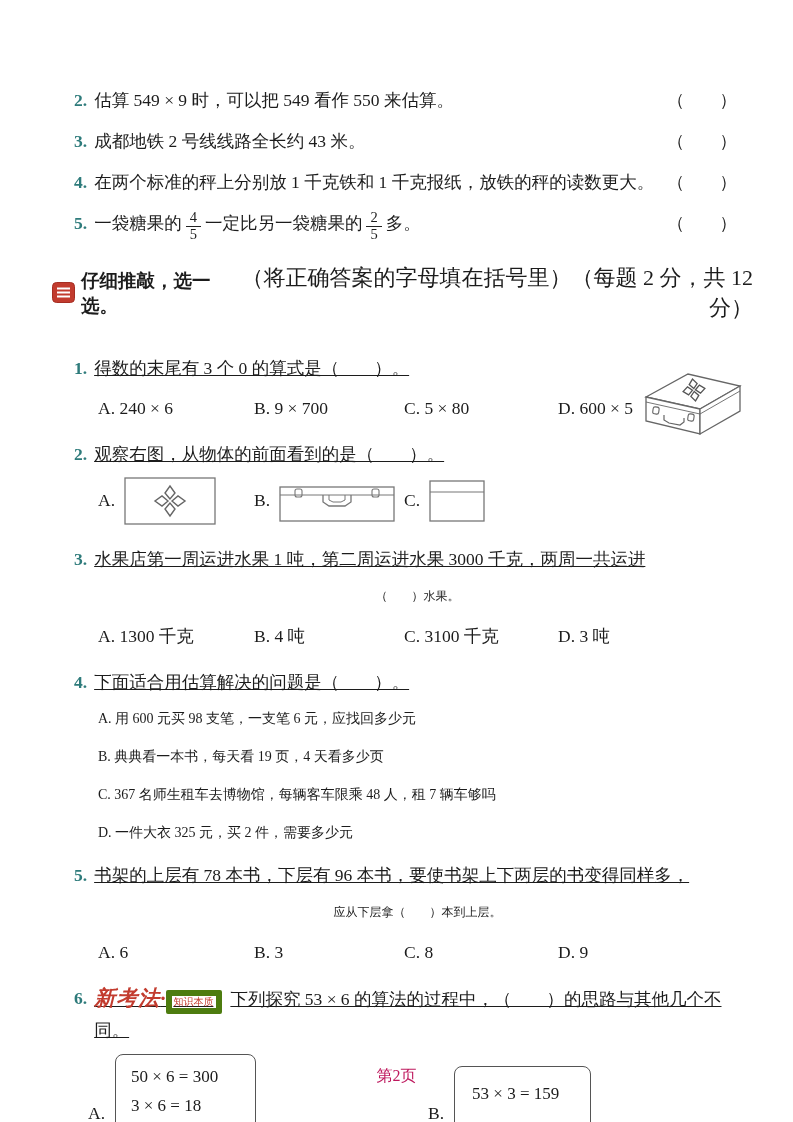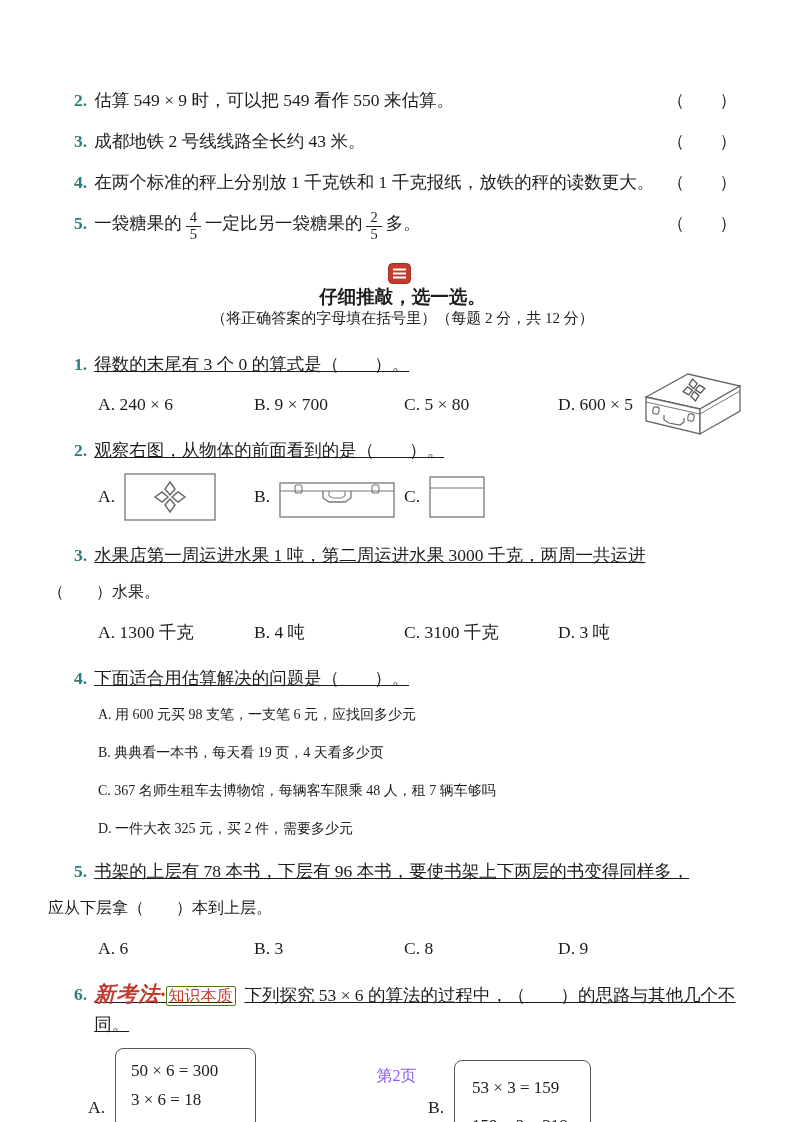--- a/index.html
+++ b/index.html
@@ -18,67 +18,66 @@
   .qnum { color:#2e7b7b; font-weight:bold; margin-right:7px; white-space:nowrap; }
   .j-text { flex:1; }
   .paren { white-space:nowrap; margin-left:6px; color:#2a2a2a; }
   .frac { display:inline-block; vertical-align:-10px; text-align:center;
           font-size:14.5px; line-height:1.1; margin:0 4px; }
   .frac .fnum { display:block; padding:0 4px; }
   .frac .fden { display:block; border-top:1.3px solid #222; padding:0 4px; }
 
   
   .section-hd {
-    display:flex; align-items:center; margin:20px 40px 22px 52px;
+    display:flex; align-items:center; margin:20px 40px 31px 52px;
     font-size:18px;
-    flex-direction:column;
   }
   .section-icon { margin-right:6px; flex:0 0 auto; }
   .section-title { font-weight:bold; font-size:18.5px; }
-  .section-note { font-size:15px; }
+  .section-note { font-size:22px;text-align:right; }
 
   
   .stem { display:flex; margin:0 56px 9px 74px; font-size:17.5px; line-height:28px; }
   .stem .q-text { flex:1;text-decoration:underline; }
-  .stem2 { margin:0 56px 9px 48px; font-size:16px; line-height:28px; }
+  .stem2 { margin:0 56px 9px 98px; font-size:12px; line-height:28px;text-align:center; }
   .opt-grid {
     display:grid; grid-template-columns:156px 150px 154px auto;
     margin:12px 40px 18px 98px; font-size:17.5px; line-height:28px;
   }
   .vlist { margin:0 40px 14px 98px; font-size:14px; }
   .vlist .vopt { margin-bottom:10px; line-height:28px; }
 
   
   .pic-grid {
     display:grid; grid-template-columns:156px 150px auto;
     align-items:center; margin:6px 160px 20px 98px; font-size:17.5px;
   }
   .pic-cell { display:flex; align-items:center; gap:9px; }
   .figure-3d { position:absolute; left:636px; top:364px; }
 
   
   .badge { color:#c23b2e; white-space:nowrap; margin-right:8px; }
   .badge-new { font-style:italic; font-weight:bold; font-size:21px; letter-spacing:1px; }
-  .badge-tag { border:1px solid #4d7c0f; border-radius:2px; font-size:16px; padding:0 3px 1px 1px; }
+  .badge-tag { border:6px solid #4d7c0f; border-radius:2px; font-size:10px; padding:0 3px 1px 1px; }
   .q6-grid {
     display:grid; grid-template-columns:340px auto;
     margin:10px 40px 0 88px; row-gap:22px; font-size:17.5px;
   }
   .q6-cell { display:flex; align-items:center; }
   .q6-label { margin-right:10px; }
   .calc-box {
     border:1.3px solid #555; border-radius:8px;
     padding:7px 20px 23px 15px; font-size:17px; line-height:29px; background:#fff;
   }
   .calc-box.b2 { line-height:38px; padding:8px 22px 8px 17px; }
   .vmult { width:82px; font-size:17.5px; margin-left:14px; }
   .vmult .l1 { text-align:center; letter-spacing:7px; padding-left:14px; line-height:24px; }
 
   .footer { position:absolute; left:0; right:0; top:1066px; text-align:center;
-            font-size:16px; color:#8b5cf6; }
+            font-size:16px; color:#be185d; }
 </style>
 </head>
 <body>
 
 <div class="page">
   <div class="content">
 
     <div class="j-item">
       <span class="qnum">2.</span>
       <span class="j-text">估算 549 × 9 时，可以把 549 看作 550 来估算。</span>

